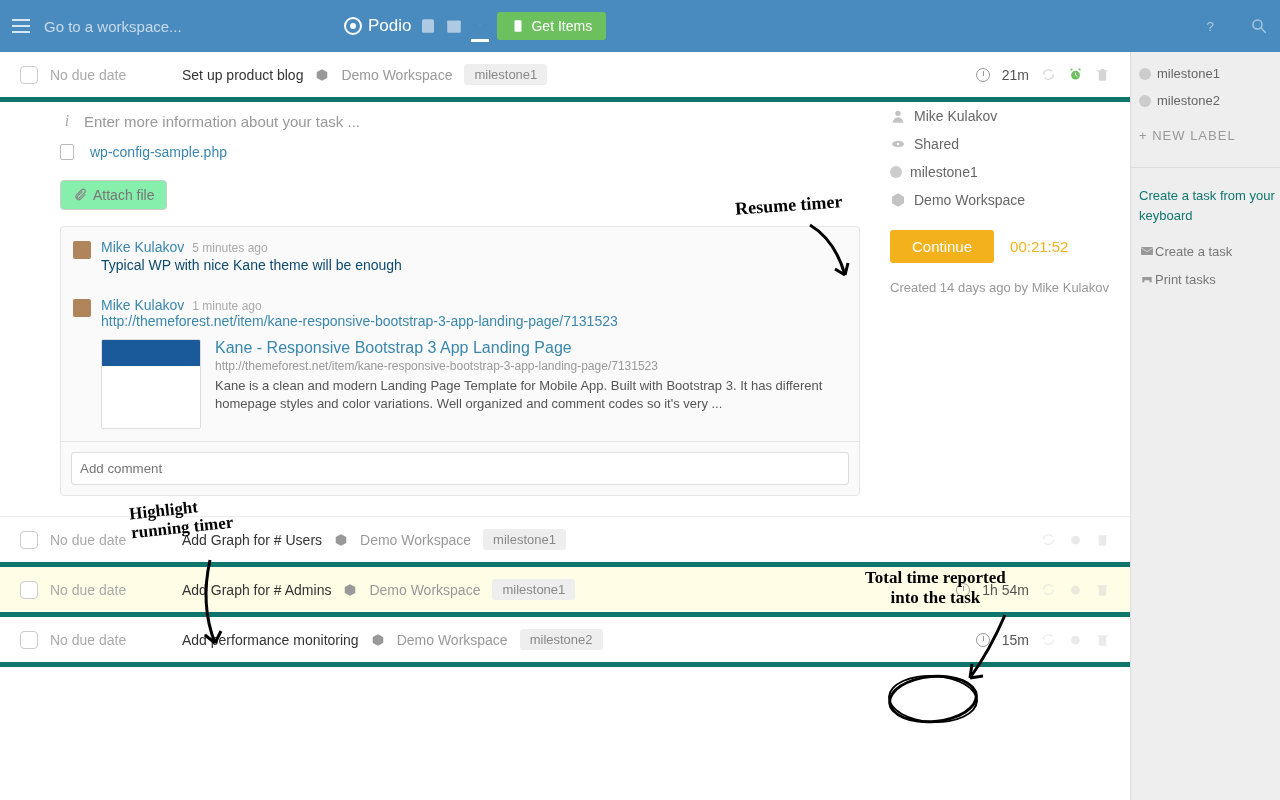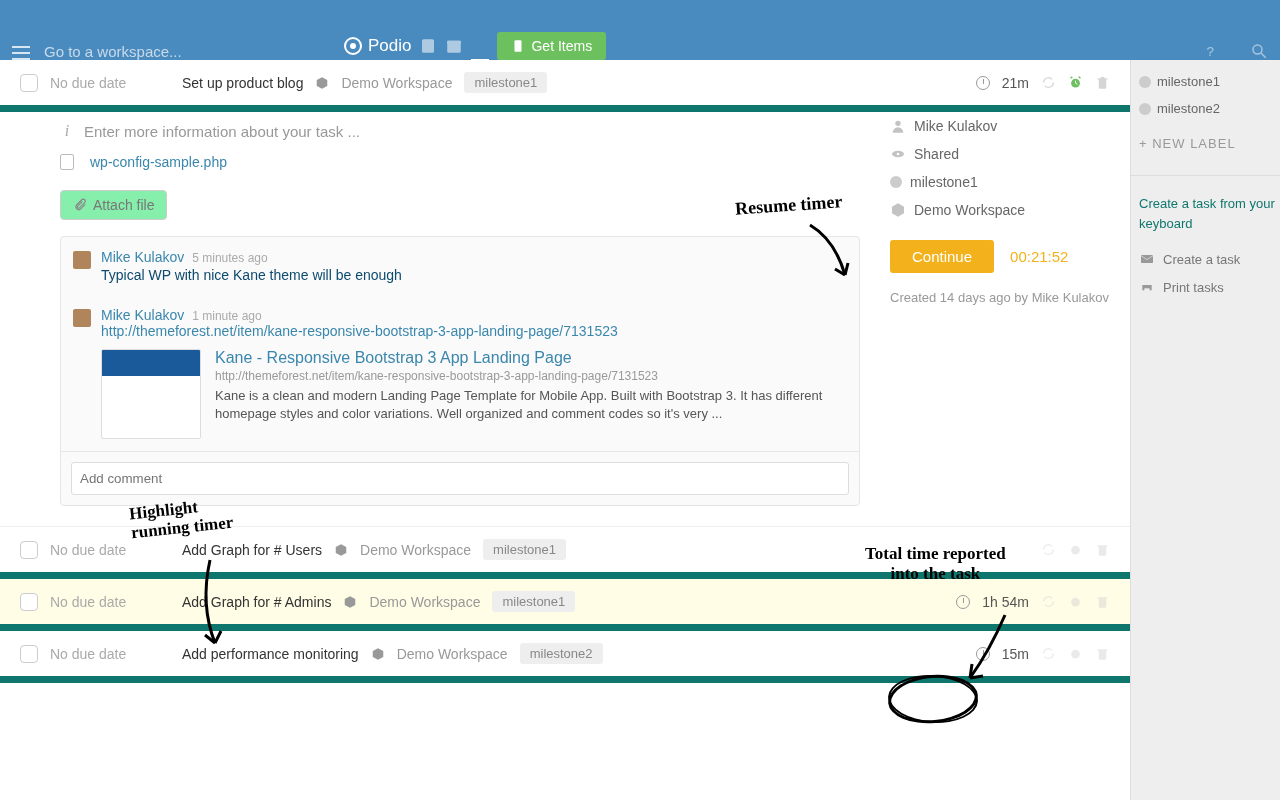--- a/index.html
+++ b/index.html
@@ -1,40 +1,40 @@
 <!DOCTYPE html>
 <html><head>
 <meta charset="utf-8">
 <style>
 * { box-sizing: border-box; margin: 0; padding: 0; }
 body { font-family: -apple-system, BlinkMacSystemFont, "Segoe UI", Helvetica, Arial, sans-serif; font-size: 14px; color: #444; background: #f5f5f5; width: 1280px; height: 800px; overflow: hidden; position: relative; }
 
 
-.topbar { height: 60px; background: #4a8bbf; display: flex; align-items: flex-end; padding: 0 12px; color: #fff; }
+.topbar { height: 52px; background: #4a8bbf; display: flex; align-items: center; padding: 0 12px; color: #fff; }
 .hamburger { width: 18px; height: 14px; margin-right: 14px; cursor: pointer; }
 .hamburger div { height: 2px; background: #d8e6f1; margin-bottom: 4px; }
 .ws-search { color: #c8dae9; font-size: 15px; flex: 0 0 260px; }
 .nav-center { display: flex; align-items: center; gap: 8px; margin-left: 40px; }
 .podio-logo { display: flex; align-items: center; gap: 6px; font-size: 17px; color: #fff; }
 .podio-logo .ring { width: 18px; height: 18px; border: 2px solid #fff; border-radius: 50%; position: relative; }
 .podio-logo .ring::after { content:''; position:absolute; width:6px; height:6px; background:#fff; border-radius:50%; left:4px; top:4px; }
 .nav-icon { width: 18px; height: 18px; opacity: .55; cursor: pointer; }
 .nav-icon svg { width: 100%; height: 100%; fill: #fff; }
 .nav-icon.active { opacity: 1; border-bottom: 3px solid #fff; padding-bottom: 14px; margin-bottom: -14px; }
 .get-items { background: #6dc05e; color: #fff; padding: 6px 14px; border-radius: 3px; display: flex; align-items: center; gap: 6px; cursor: pointer; }
 .nav-right { margin-left: auto; display: flex; align-items: center; gap: 30px; }
 .nav-right .ic { width: 18px; height: 18px; opacity: .5; cursor: pointer; }
 
 
 .content { display: flex; height: calc(100% - 44px); }
 .main { flex: 1; background: #fff; overflow: hidden; padding: 0 0 0 0; }
 .side { width: 150px; background: #eee; border-left: 1px solid #ddd; padding: 8px 0 0 8px; font-size: 13px; color: #666; }
 
 
-.task-row { display: flex; align-items: center; padding: 12px 20px; border-bottom: 7px solid #0f766e; gap: 12px; }
+.task-row { display: flex; align-items: center; padding: 12px 20px; border-bottom: 5px solid #0f766e; gap: 12px; }
 .task-row.highlight { background: #fffde6; }
 .checkbox { width: 18px; height: 18px; border: 1px solid #ccc; border-radius: 4px; background: #fff; }
 .due { color: #aaa; font-size: 14px; width: 120px; }
 .task-title { color: #333; }
 .ws-icon { width: 14px; height: 14px; display:inline-block; }
 .ws-icon svg { width:100%; height:100%; fill:#999; }
 .ws-name { color: #999; }
 .tag { background: #eee; color: #888; padding: 3px 10px; border-radius: 3px; font-size: 13px; }
 .row-right { margin-left: auto; display: flex; align-items: center; gap: 12px; color: #999; }
 .clock-icon { width:14px; height:14px; border:1.5px solid #999; border-radius:50%; position:relative; display:inline-block; }
@@ -80,21 +80,21 @@
 .continue-btn { background:#f3b21b; color:#fff; padding:8px 22px; border-radius:3px; cursor:pointer; font-size:15px; }
 .timer-val { color:#f3b21b; font-size:15px; }
 .created { color:#999; font-size:13px; line-height:1.4; }
 
 
 .side-label { display:flex; align-items:center; gap:6px; padding:6px 0; color:#666; }
 .side-dot { width:12px; height:12px; background:#ccc; border-radius:50%; }
 .side-add { color:#999; letter-spacing:1px; padding:14px 0 20px; cursor:pointer; font-size:13px; }
 .side-hr { border:none; border-top:1px solid #ddd; margin:4px 0 18px -8px; }
 .side-hint { color:#0f766e; line-height:1.5; padding-bottom:12px; }
-.side-action { display:flex; align-items:center; gap:8px; padding:6px 0; color:#777; cursor:pointer; }
+.side-action { display:flex; align-items:center; padding:6px 0; color:#777; cursor:pointer; }
 
 
 .anno { position:absolute; font-family: "Comic Sans MS", "Bradley Hand", cursive; font-weight:bold; color:#000; font-size:18px; pointer-events:none; z-index:50; }
 .anno.small { font-size:17px; }
 .arrow { position:absolute; z-index:49; pointer-events:none; }
 .circle-anno { position:absolute; width:90px; height:48px; border:3px solid #000; border-radius:50%; z-index:48; pointer-events:none; transform:rotate(-5deg); }
 .circle-anno::after { content:''; position:absolute; inset:-3px; border:2px solid #000; border-radius:50%; transform:rotate(8deg); }
 
 svg { display:block; }
 </style>
@@ -407,19 +407,19 @@
     <path d="M45 55 l-10 -6 M45 55 l3 -12" fill="none" stroke="#000" stroke-width="3"></path>
   </svg>
 
 <div class="anno small" style="left:130px; top:500px; transform:rotate(-6deg); white-space:pre-line; line-height:1.1;">Highlight
 running timer</div>
 <svg class="arrow" style="left:195px; top:555px;" width="50" height="100">
     <path d="M15 5 Q 5 50 20 88" fill="none" stroke="#000" stroke-width="3"></path>
     <path d="M20 88 l-10 -8 M20 88 l6 -12" fill="none" stroke="#000" stroke-width="3"></path>
   </svg>
 
-<div class="anno small" style="left:865px; top:544px; white-space:pre-line; text-align:center; line-height:1.2;">Total time reported
+<div class="anno small" style="left:865px; top:568px; white-space:pre-line; text-align:center; line-height:1.2;">Total time reported
 into the task</div>
 <svg class="arrow" style="left:955px; top:610px;" width="70" height="80">
     <path d="M50 5 Q 35 40 15 68" fill="none" stroke="#000" stroke-width="3"></path>
     <path d="M15 68 l2 -14 M15 68 l13 -2" fill="none" stroke="#000" stroke-width="3"></path>
   </svg>
 <div class="circle-anno" style="left:888px; top:675px;"></div>
 
 </body></html>

